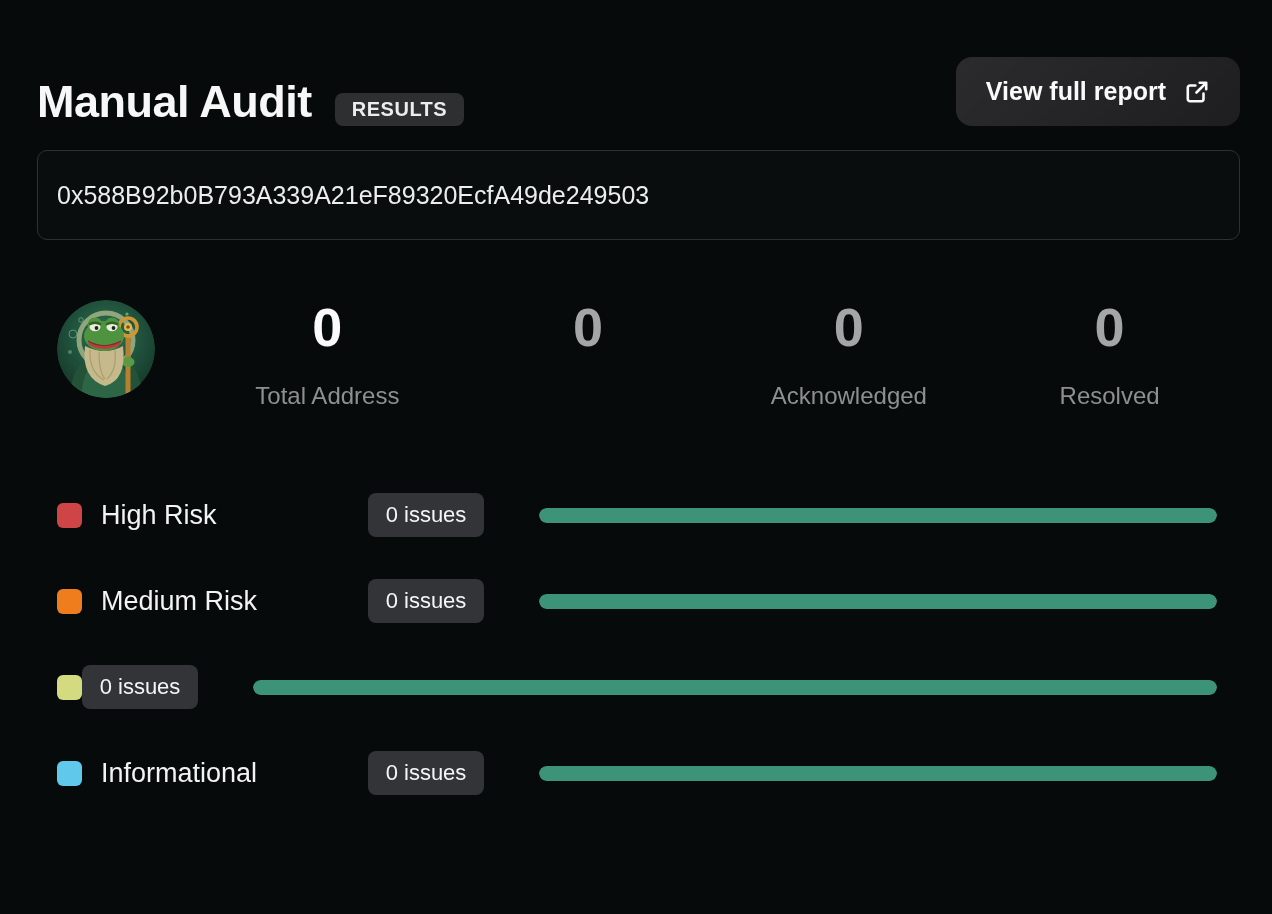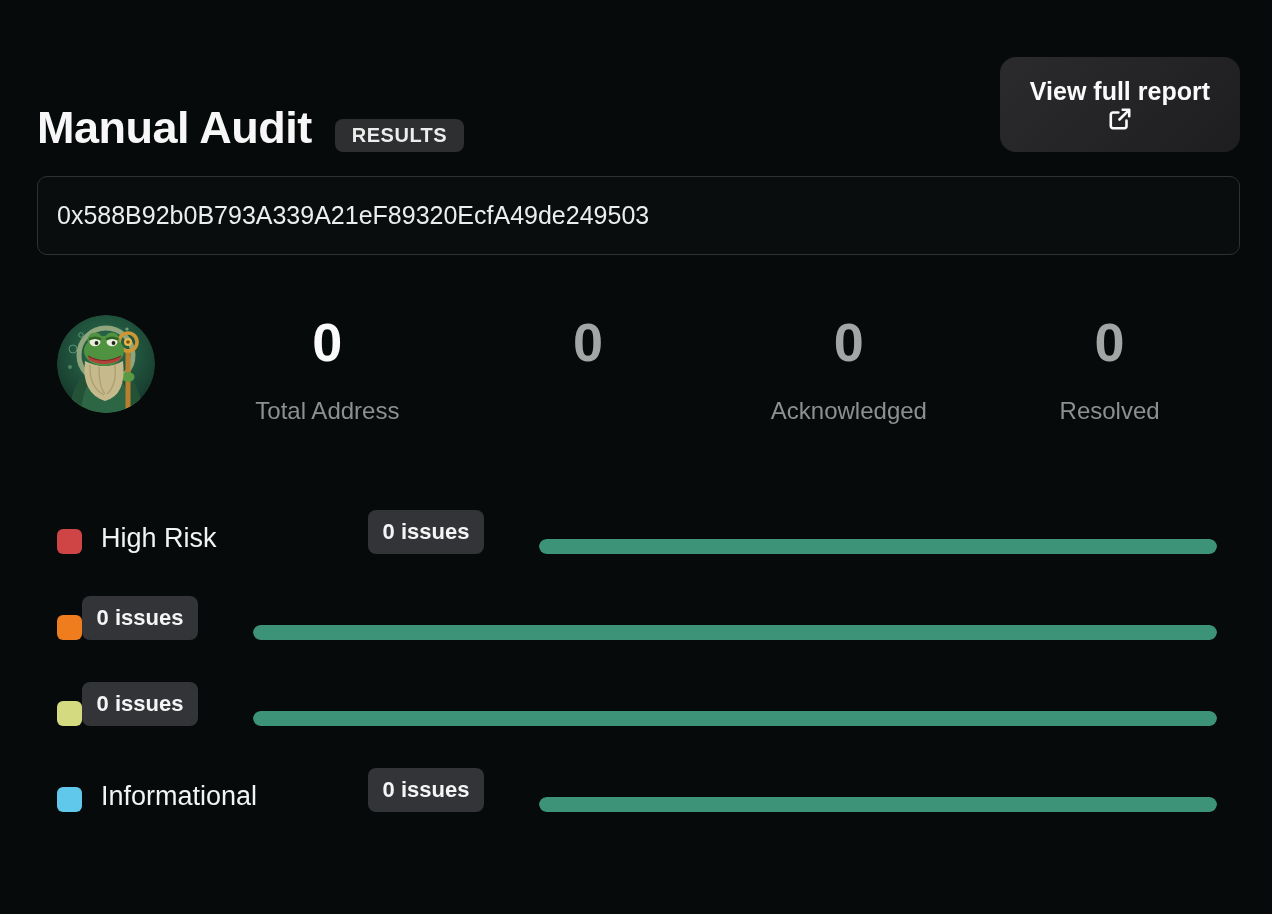--- a/index.html
+++ b/index.html
@@ -34,43 +34,43 @@
     font-weight: 600;
     letter-spacing: 0.5px;
     padding: 5px 17px;
     border-radius: 8px;
   }
   .header-spacer { flex: 1; }
   .view-report-btn {
     margin-top: 7px;
     display: flex;
     align-items: center;
+    gap: 18px;
     background: linear-gradient(135deg, #2b2b2d 0%, #1e1e20 100%);
     border: none;
     border-radius: 16px;
     padding: 20px 30px;
     color: #fafafa;
     font-family: "Liberation Sans", sans-serif;
     font-size: 25px;
     font-weight: 700;
     cursor: pointer;
-    flex-direction: column;
   }
   .external-icon { width: 26px; height: 26px; display: block; }
 
   
   .contract-label {
     margin-top: 36px;
     font-size: 23px;
     color: #949697;
   }
   .contract-input {
     margin-top: 24px;
     width: 100%;
-    height: 79px;
+    height: 90px;
     background: #0a0d0e;
     border: 1px solid #2d3132;
     border-radius: 10px;
     color: #eceeee;
     font-family: "Liberation Sans", sans-serif;
     font-size: 25px;
     padding: 0 19px;
     outline: none;
   }
 
@@ -98,21 +98,21 @@
   .stat-label {
     margin-top: 28px;
     font-size: 24px;
     color: #8e9090;
   }
 
   
   .risk-section { margin-top: 81px; }
   .risk-row {
     display: flex;
-    align-items: flex-end;
+    align-items: center;
     height: 48px;
     margin-bottom: 38px;
   }
   .swatch {
     width: 25px; height: 25px;
     border-radius: 6px;
     margin-left: 20px;
     flex: none;
   }
   .risk-label {
@@ -124,21 +124,21 @@
   }
   .issues-badge {
     width: 116px;
     height: 44px;
     background: #323438;
     border-radius: 8px;
     display: flex;
     align-items: center;
     justify-content: center;
     font-size: 22px;
-    font-weight: 700;
+    font-weight: 400;
     color: #f5f5f5;
     flex: none;
   }
   .bar-track {
     flex: 1;
     margin-left: 55px;
     margin-right: 23px;
     height: 15px;
     border-radius: 99px;
     background: rgba(255,255,255,0.05);
@@ -252,20 +252,21 @@
       <div class="swatch" style="background-color: rgb(207, 68, 68);"></div>
       <div class="risk-label">High Risk</div>
       <div class="issues-badge">0 issues</div>
       <div class="bar-track">
         <div class="bar-fill" style="width: 100%; background-color: rgb(61, 147, 120);"></div>
       </div>
     </div>
 
     <div class="risk-row">
       <div class="swatch" style="background-color: rgb(239, 125, 29);"></div>
+      <div class="risk-label">Medium Risk</div>
       <div class="issues-badge">0 issues</div>
       <div class="bar-track">
         <div class="bar-fill" style="width: 100%; background-color: rgb(61, 147, 120);"></div>
       </div>
     </div>
 
     <div class="risk-row">
       <div class="swatch" style="background-color: rgb(212, 218, 127);"></div>
       <div class="issues-badge">0 issues</div>
       <div class="bar-track">

